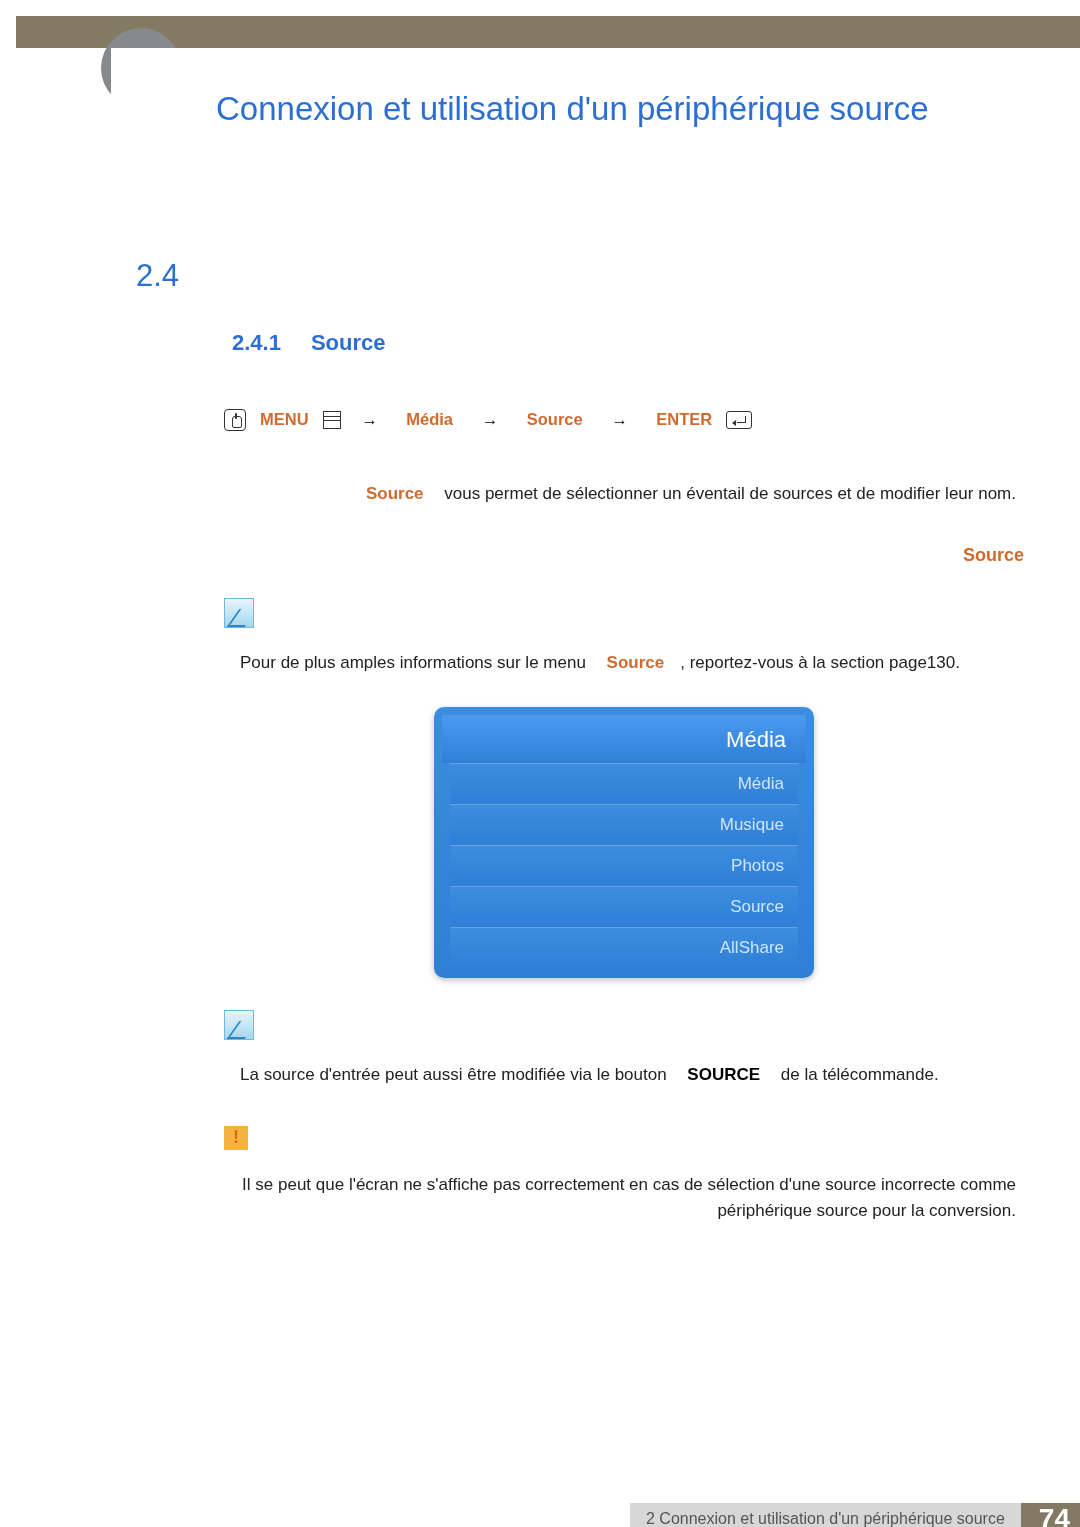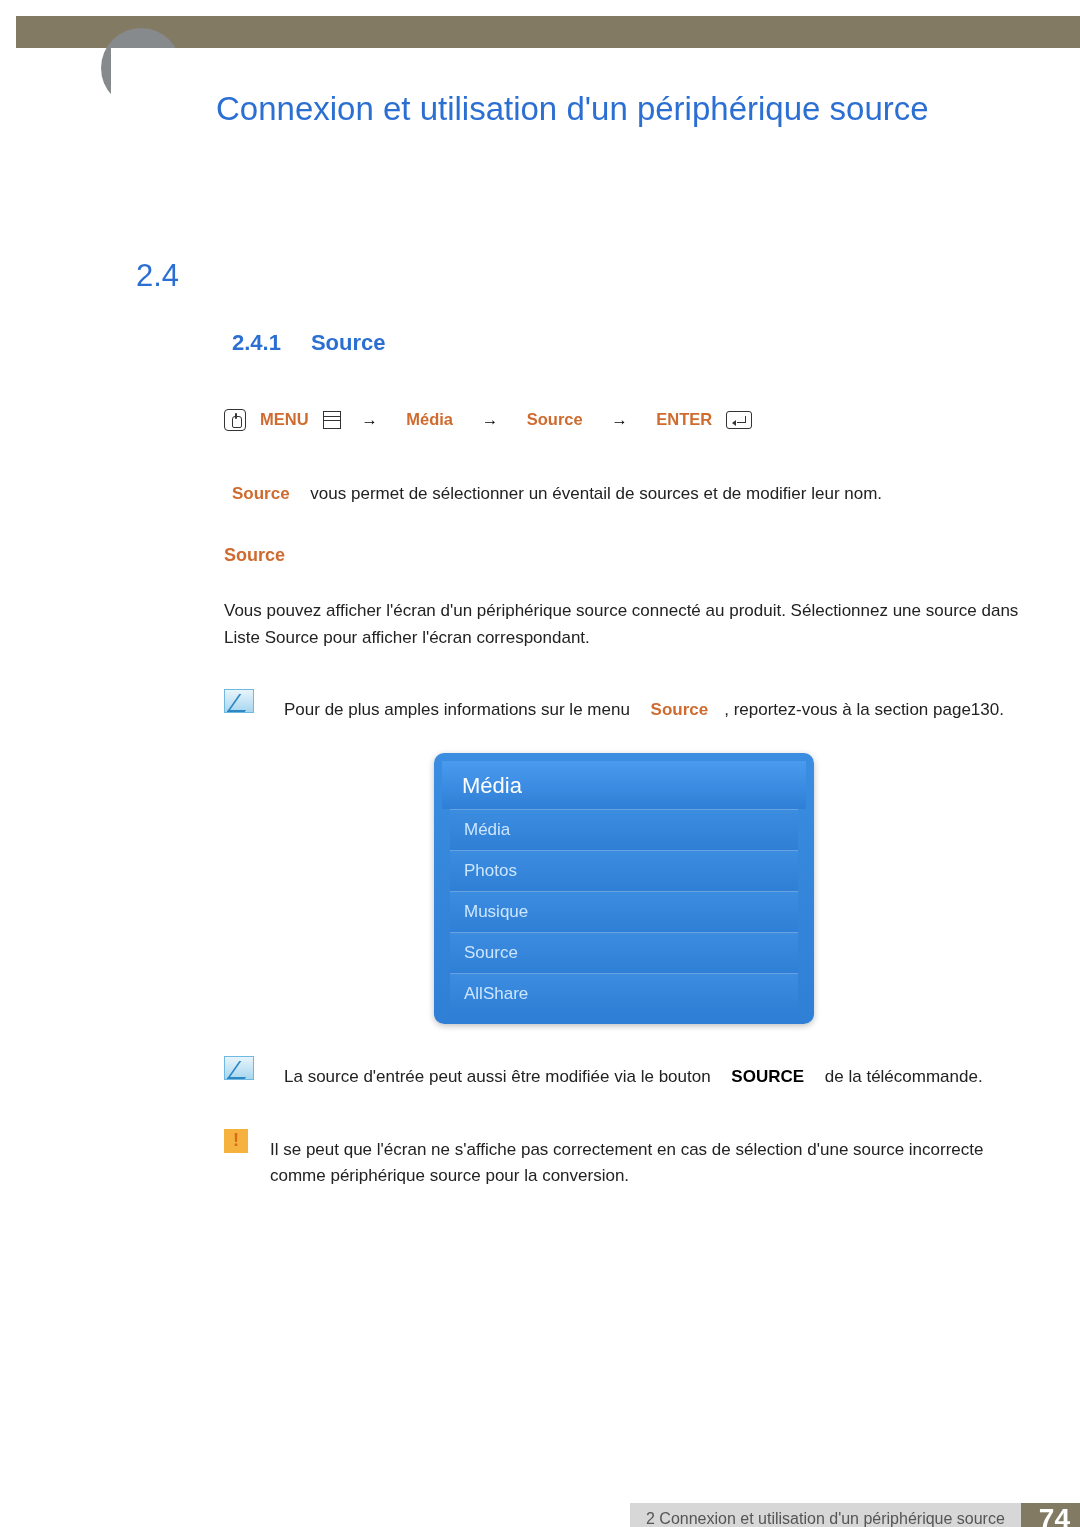--- a/index.html
+++ b/index.html
@@ -16,21 +16,21 @@
   .chapter-title {
     position: absolute; left: 192px; top: 32px; right: 80px;
     font-size: 33px; line-height: 1.25; color: #2c6fd2; font-weight: normal; z-index: 3;
   }
   .section-row {
     position: absolute; left: 84px; top: 194px; right: 80px;
     display: flex; gap: 18px; align-items: baseline; margin-left: 20px;
   }
   .section-num { font-size: 31px; color: #2c6fd2; }
   .section-title { font-size: 31px; color: #2c6fd2; }
-  .content { position: absolute; left: 192px; top: 258px; right: 56px; }
+  .content { position: absolute; left: 192px; top: 258px; right: 56px; text-align: right; }
   .sub-row { display: flex; gap: 14px; align-items: baseline; margin-bottom: 22px; }
   .sub-num { font-size: 22px; color: #2c6fd2; font-weight: bold; }
   .sub-title { font-size: 22px; color: #2c6fd2; font-weight: bold; }
   .nav-path { font-size: 16.5px; font-weight: bold; margin-bottom: 28px; display: flex; align-items: center; flex-wrap: wrap; gap: 4px; }
   .nav-orange { color: #cf6b2f; }
   .nav-black { color: #000; }
   .nav-icon-box {
     display: inline-flex; align-items: center; justify-content: center;
     width: 22px; height: 22px; border: 1.5px solid #333; border-radius: 4px;
     margin-right: 2px; position: relative;
@@ -53,21 +53,21 @@
   }
   .enter-glyph::before {
     content:""; position:absolute; right:5px; top:4px; width:8px; height:6px; border-right:1.2px solid #333; border-bottom:1.2px solid #333;
   }
   .enter-glyph::after {
     content:""; position:absolute; left:5px; top:8px; width:0; height:0; border-top:3px solid transparent; border-bottom:3px solid transparent; border-right:4px solid #333;
   }
   .body-text { font-size: 17px; line-height: 1.55; color: #222; margin-bottom: 22px; }
   .body-text .b-orange { color: #cf6b2f; font-weight: bold; }
   .h-orange { font-size: 18px; color: #cf6b2f; font-weight: bold; margin: 4px 0 16px; }
-  .note-row { display: flex; gap: 14px; align-items: flex-start; margin: 6px 0 14px; }
+  .note-row { display: flex; gap: 14px; align-items: flex-start; margin: 6px 0 14px; flex-direction: column; }
   .note-icon-info {
     width: 30px; height: 24px; flex: 0 0 30px; position: relative;
     background: linear-gradient(#e8f4fb, #a7d6ef); border:1px solid #6fb8e0;
   }
   .note-icon-info::after {
     content: ""; position: absolute; right: 2px; bottom: 0; width: 16px; height: 16px;
     border-left: 2px solid #2b88c4; border-bottom: 2px solid #2b88c4; transform: skewX(-35deg);
   }
   .note-icon-warn {
     width: 24px; height: 24px; flex: 0 0 24px; background: #f5b23f; position: relative;
@@ -145,34 +145,33 @@
       <span class="nav-orange">ENTER</span>
       <span class="enter-glyph"></span>
     </div>
 
     <p class="body-text">
       <span class="b-orange">Source</span><span> vous permet de sélectionner un éventail de sources et de modifier leur nom.</span>
     </p>
 
     <div class="h-orange">Source</div>
 
-    <p class="body-text">Vous pouvez afficher l'écran d'un périphérique source connecté au produit. Sélectionnez une source dans Liste Source pour afficher l'écran correspondant.</p>
 
     <div class="note-row">
       <div class="note-icon-info"></div>
       <div class="note-text">
         <span>Pour de plus amples informations sur le menu </span><span class="b-orange">Source</span><span>, reportez-vous à la section page130.</span>
       </div>
     </div>
 
     <div class="osd-menu">
       <div class="osd-title">Média</div>
       <div class="osd-item">Média</div>
+      <div class="osd-item">Musique</div>
       <div class="osd-item">Photos</div>
-      <div class="osd-item">Musique</div>
       <div class="osd-item">Source</div>
       <div class="osd-item">AllShare</div>
     </div>
 
     <div class="note-row">
       <div class="note-icon-info"></div>
       <div class="note-text">
         <span>La source d'entrée peut aussi être modifiée via le bouton </span><span class="b-black">SOURCE</span><span> de la télécommande.</span>
       </div>
     </div>

